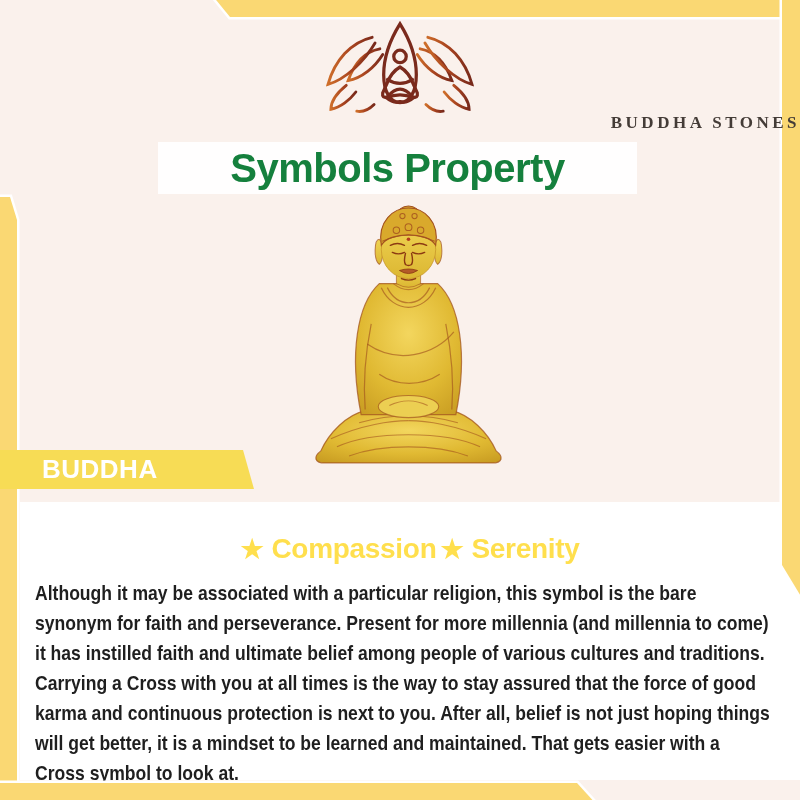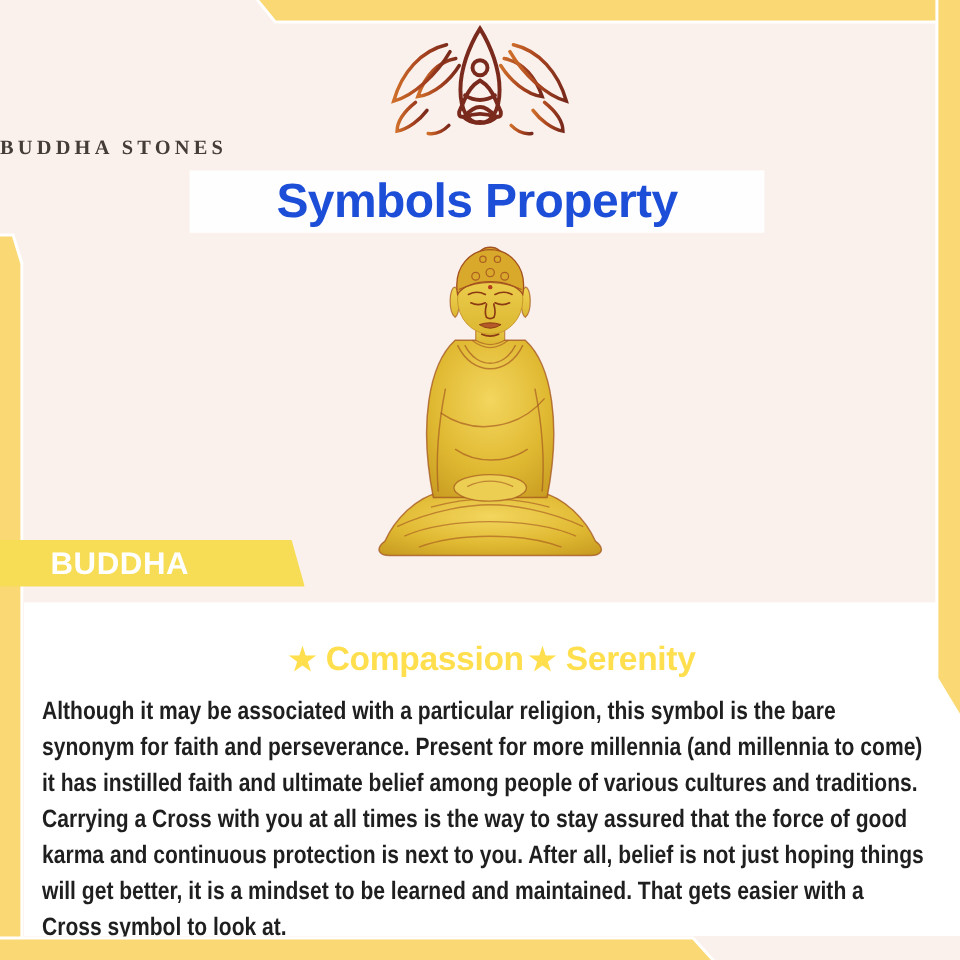--- a/index.html
+++ b/index.html
@@ -13,26 +13,26 @@
 
   .panel {
     position:absolute; left:20px; top:502px; width:780px; height:278px;
     background:#ffffff; z-index:1;
   }
   .banner {
     position:absolute; left:158px; top:142px; width:479px; height:52px;
     background:#fffefe; z-index:1;
     text-align:center; line-height:52px;
     font-size:40px; font-weight:700; letter-spacing:-0.5px;
-    color:#1d4ed8;
+    color:#15803d;
   }
   .logo { position:absolute; left:312px; top:20px; width:176px; height:96px; z-index:3; }
   .brand-name {
     position:absolute; left:0; top:113px; width:800px; z-index:3;
-    text-align:left;
+    text-align:right;
     font-family:"Liberation Serif", serif;
     font-size:17px; font-weight:700; letter-spacing:3.5px;
     color:#443c37;
   }
   .buddha { position:absolute; left:300px; top:203px; width:218px; height:264px; z-index:3; }
 
   .ribbon {
     position:absolute; left:0; top:450px; width:254px; height:39px; z-index:3;
     background:#f7dc55;
     -webkit-clip-path:polygon(0 0, 243px 0, 254px 100%, 0 100%);

